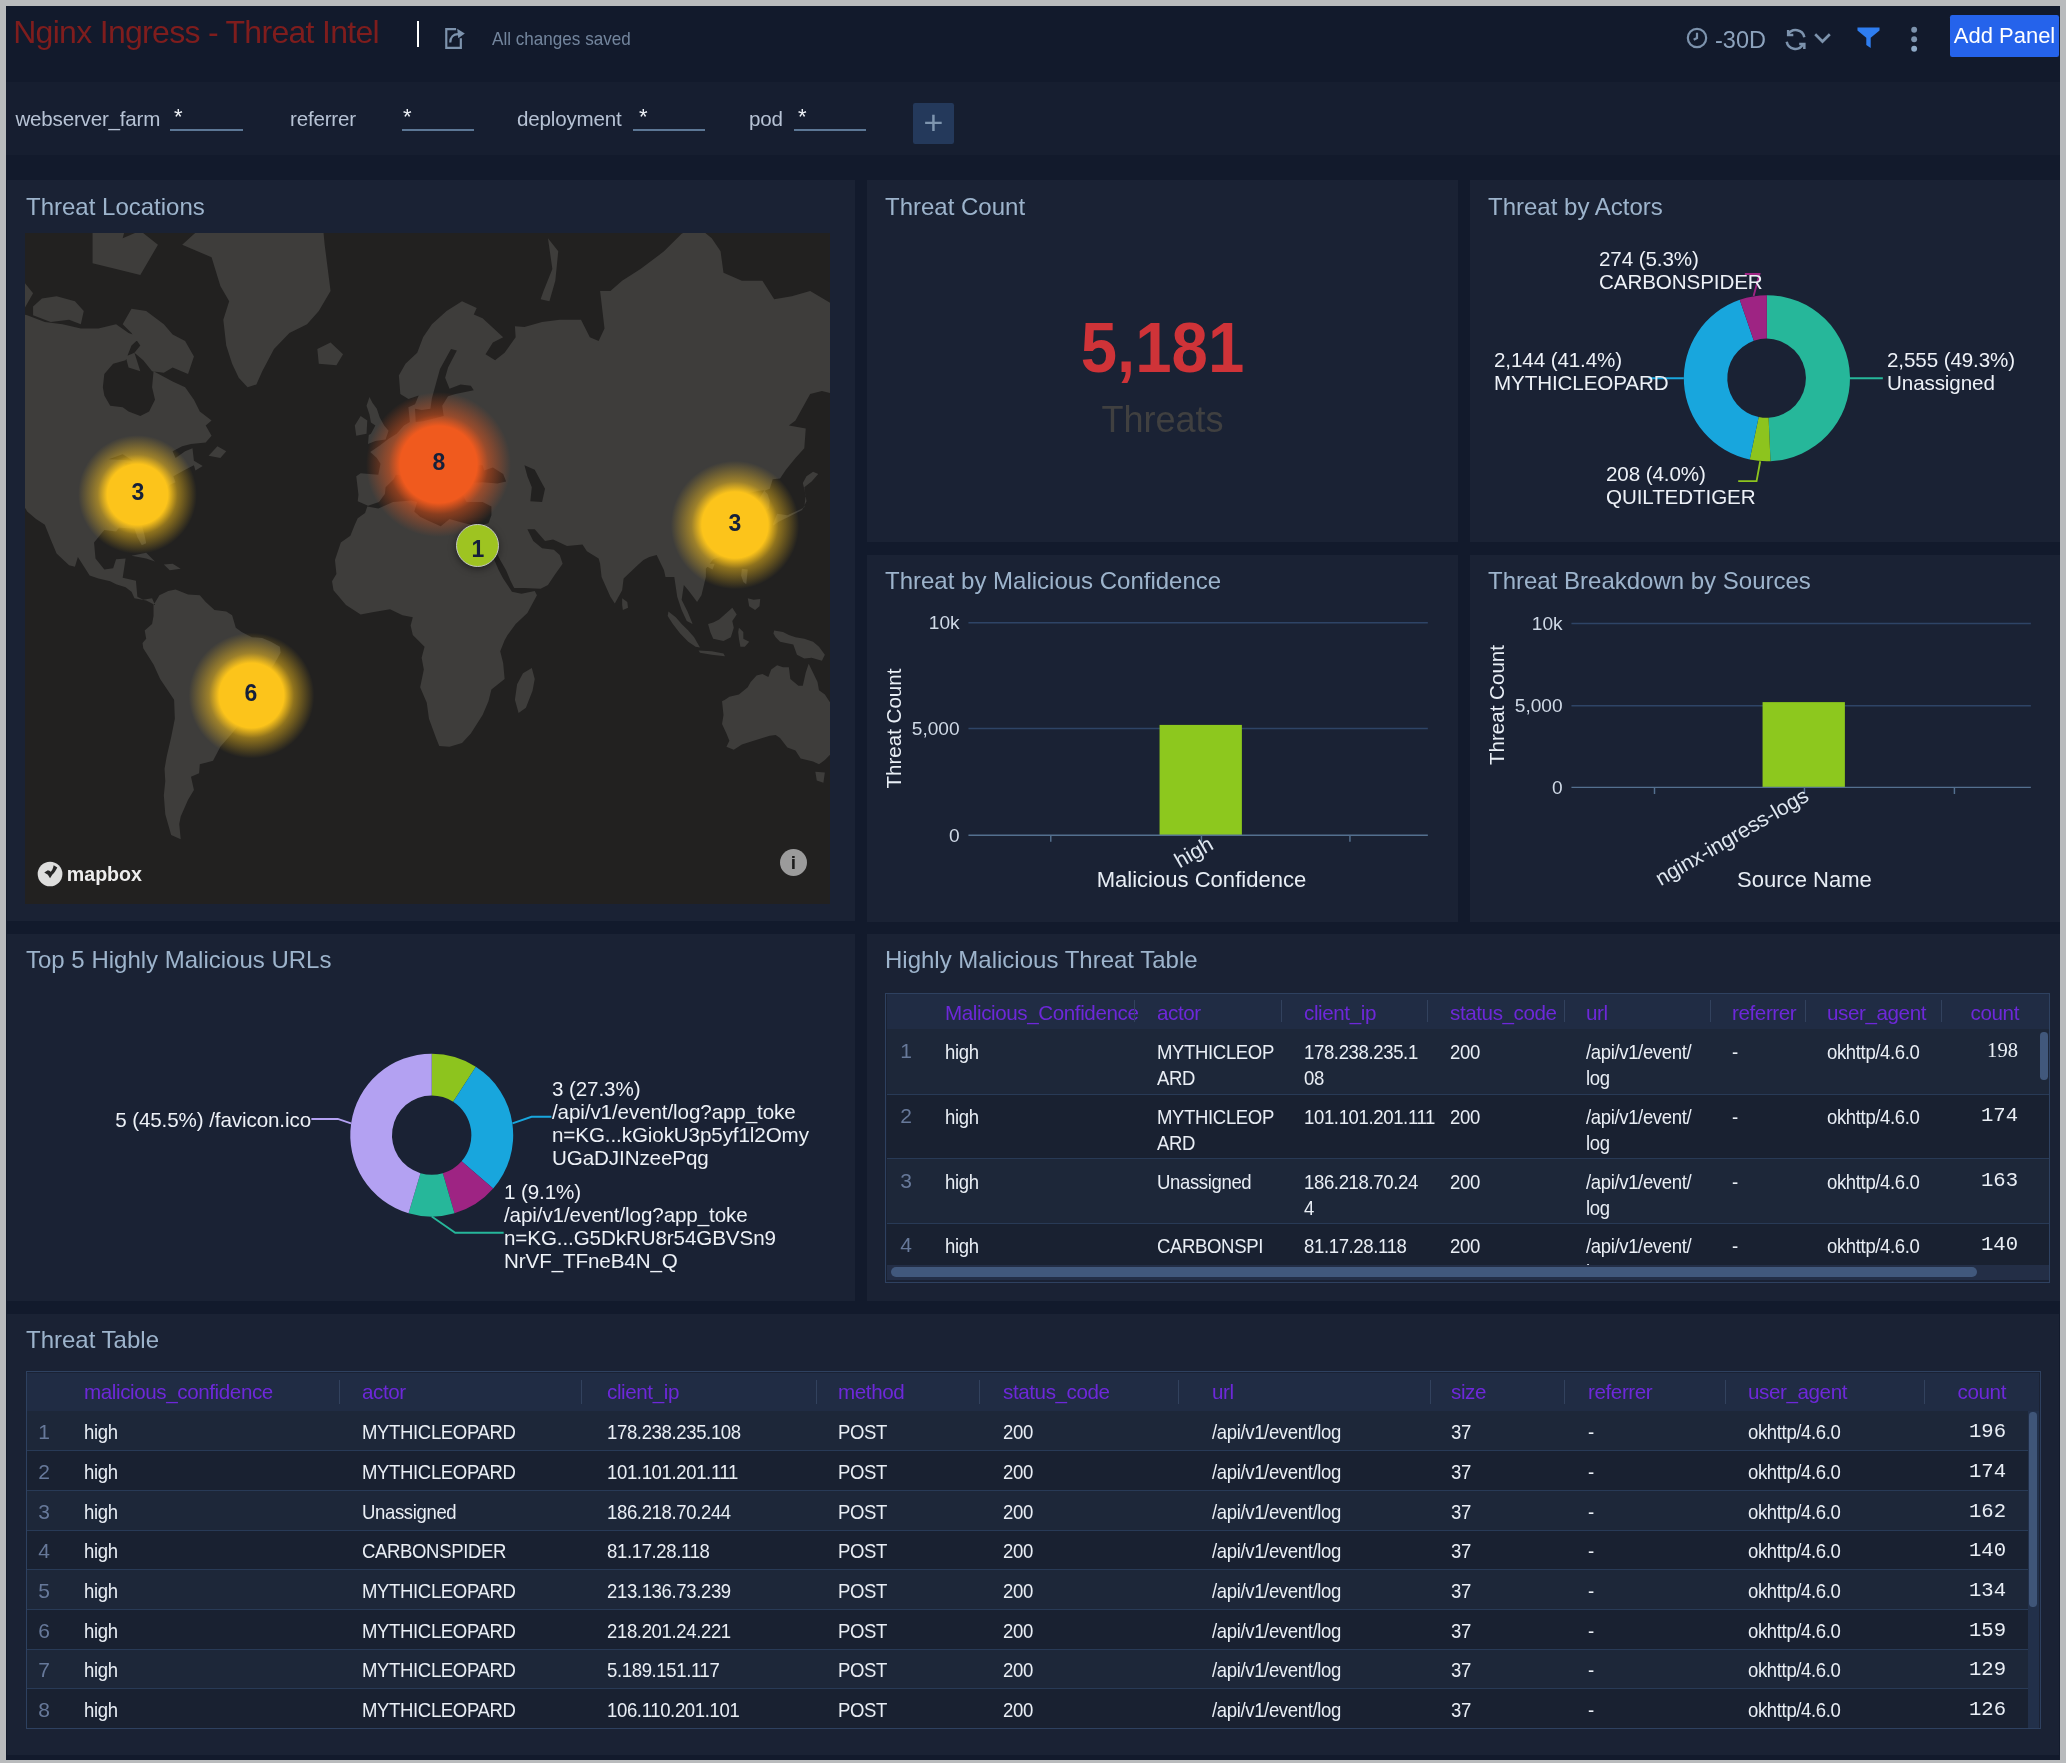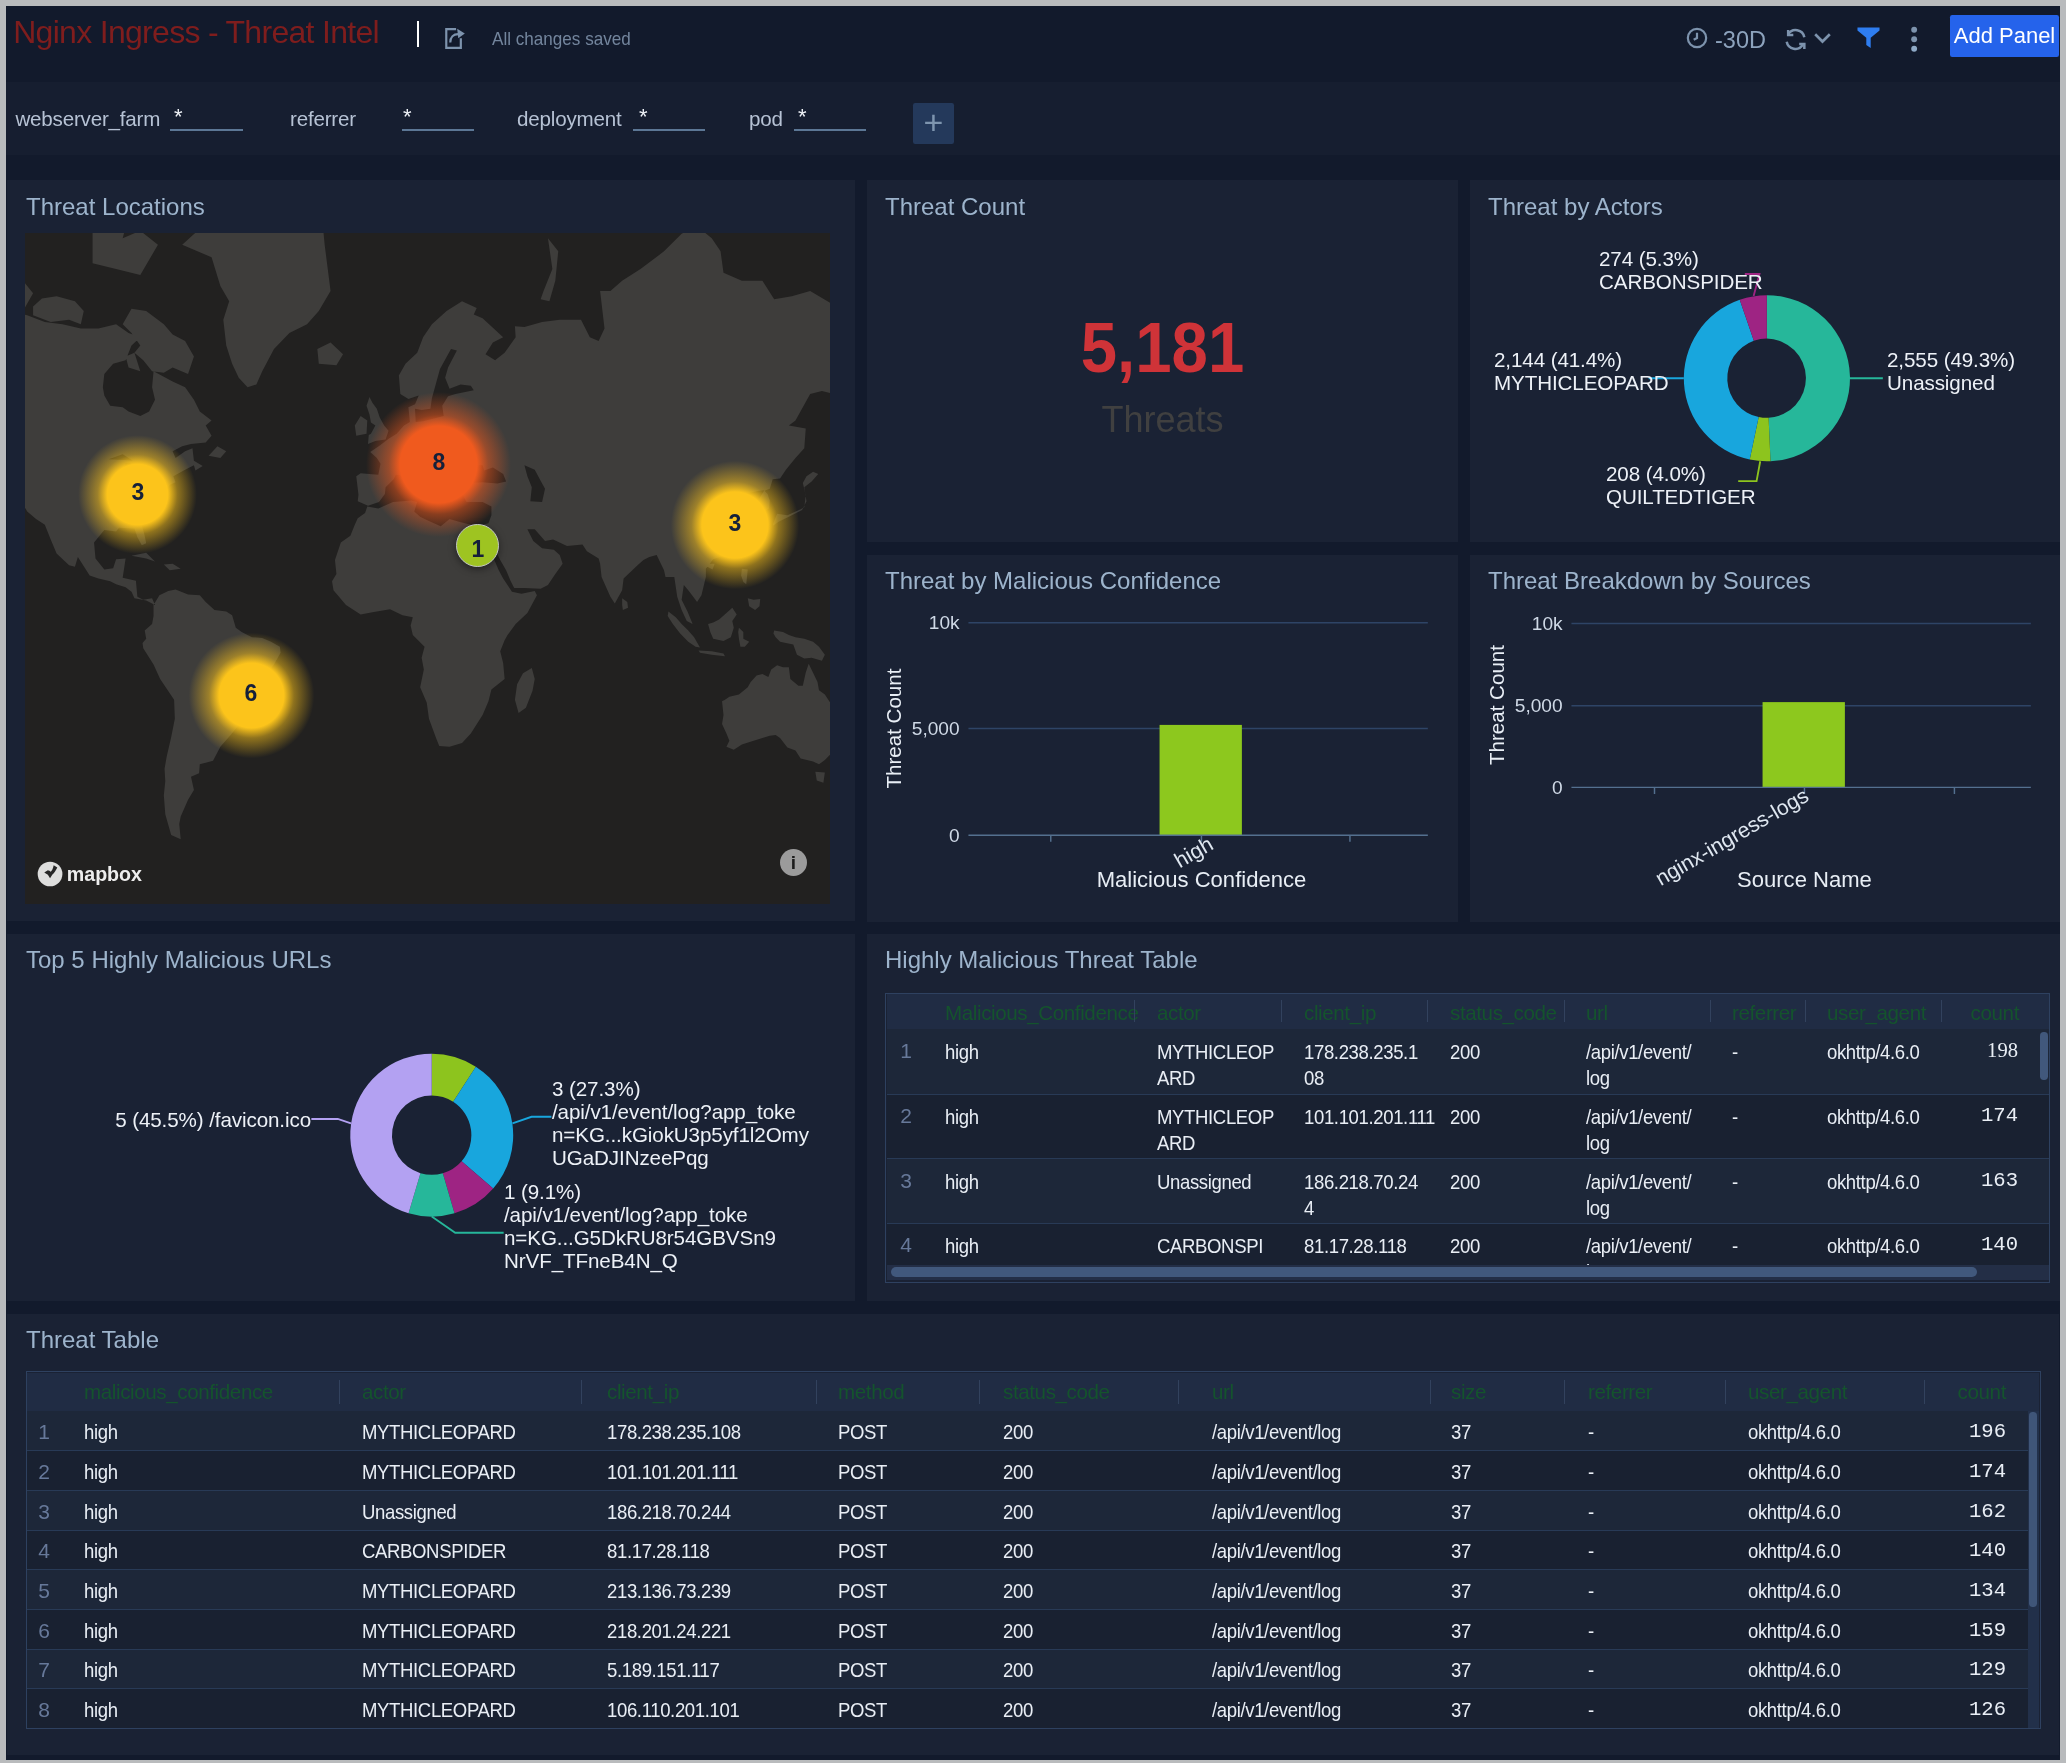--- a/index.html
+++ b/index.html
@@ -1,20 +1,20 @@
 <!DOCTYPE html>
 <html style="font-size:11.8px"><head><meta charset="utf-8"><style>
 *{margin:0;padding:0;box-sizing:border-box}
 html,body{width:2066px;height:1763px}
 body{background:#b9bbbd;font-family:"Liberation Sans",sans-serif;position:relative;overflow:hidden}
 .a{position:absolute}
 .panel{position:absolute;background:#1a2234}
 .pt{position:absolute;font-size:24px;color:#9db4cc;white-space:nowrap}
 .lbl{position:absolute;font-size:20.6px;color:#edf1f7;line-height:23px;letter-spacing:-0.1px;white-space:nowrap}
-.hc{position:absolute;font-size:20.6px;letter-spacing:-0.4px;color:#14532d;white-space:nowrap}
+.hc{position:absolute;font-size:20.6px;letter-spacing:-0.4px;color:#6d28d9;white-space:nowrap}
 .cell{position:absolute;font-size:20.6px;letter-spacing:-0.4px;transform:scaleX(.9);transform-origin:0 0;color:#e9eef5;white-space:nowrap}
 .blob{position:absolute;border-radius:50%}
 .bn{position:absolute;font-weight:bold;font-size:23px;color:#17233c;text-align:center}
 </style></head><body>
 <div class="a" style="left:5.9px;top:5.9px;width:2054px;height:1754px;background:#121a2c"></div>
 <div class="a" style="left:13.2px;top:14px;font-size:32px;letter-spacing:-0.7px;color:#7f1d1d;white-space:nowrap">Nginx Ingress - Threat Intel</div>
 <div class="a" style="left:417px;top:20.6px;width:1.5px;height:26.5px;background:#fff"></div>
 <svg class="a" style="left:443px;top:26.5px" width="24" height="23" viewBox="0 0 33 31">
 <path d="M18 2.5 H4.5 V28.5 H24.5 V15" fill="none" stroke="#7d93ad" stroke-width="3"></path>
 <path d="M10 21 C10 13.5 14.5 9.5 21 9.5" fill="none" stroke="#7d93ad" stroke-width="3"></path>

